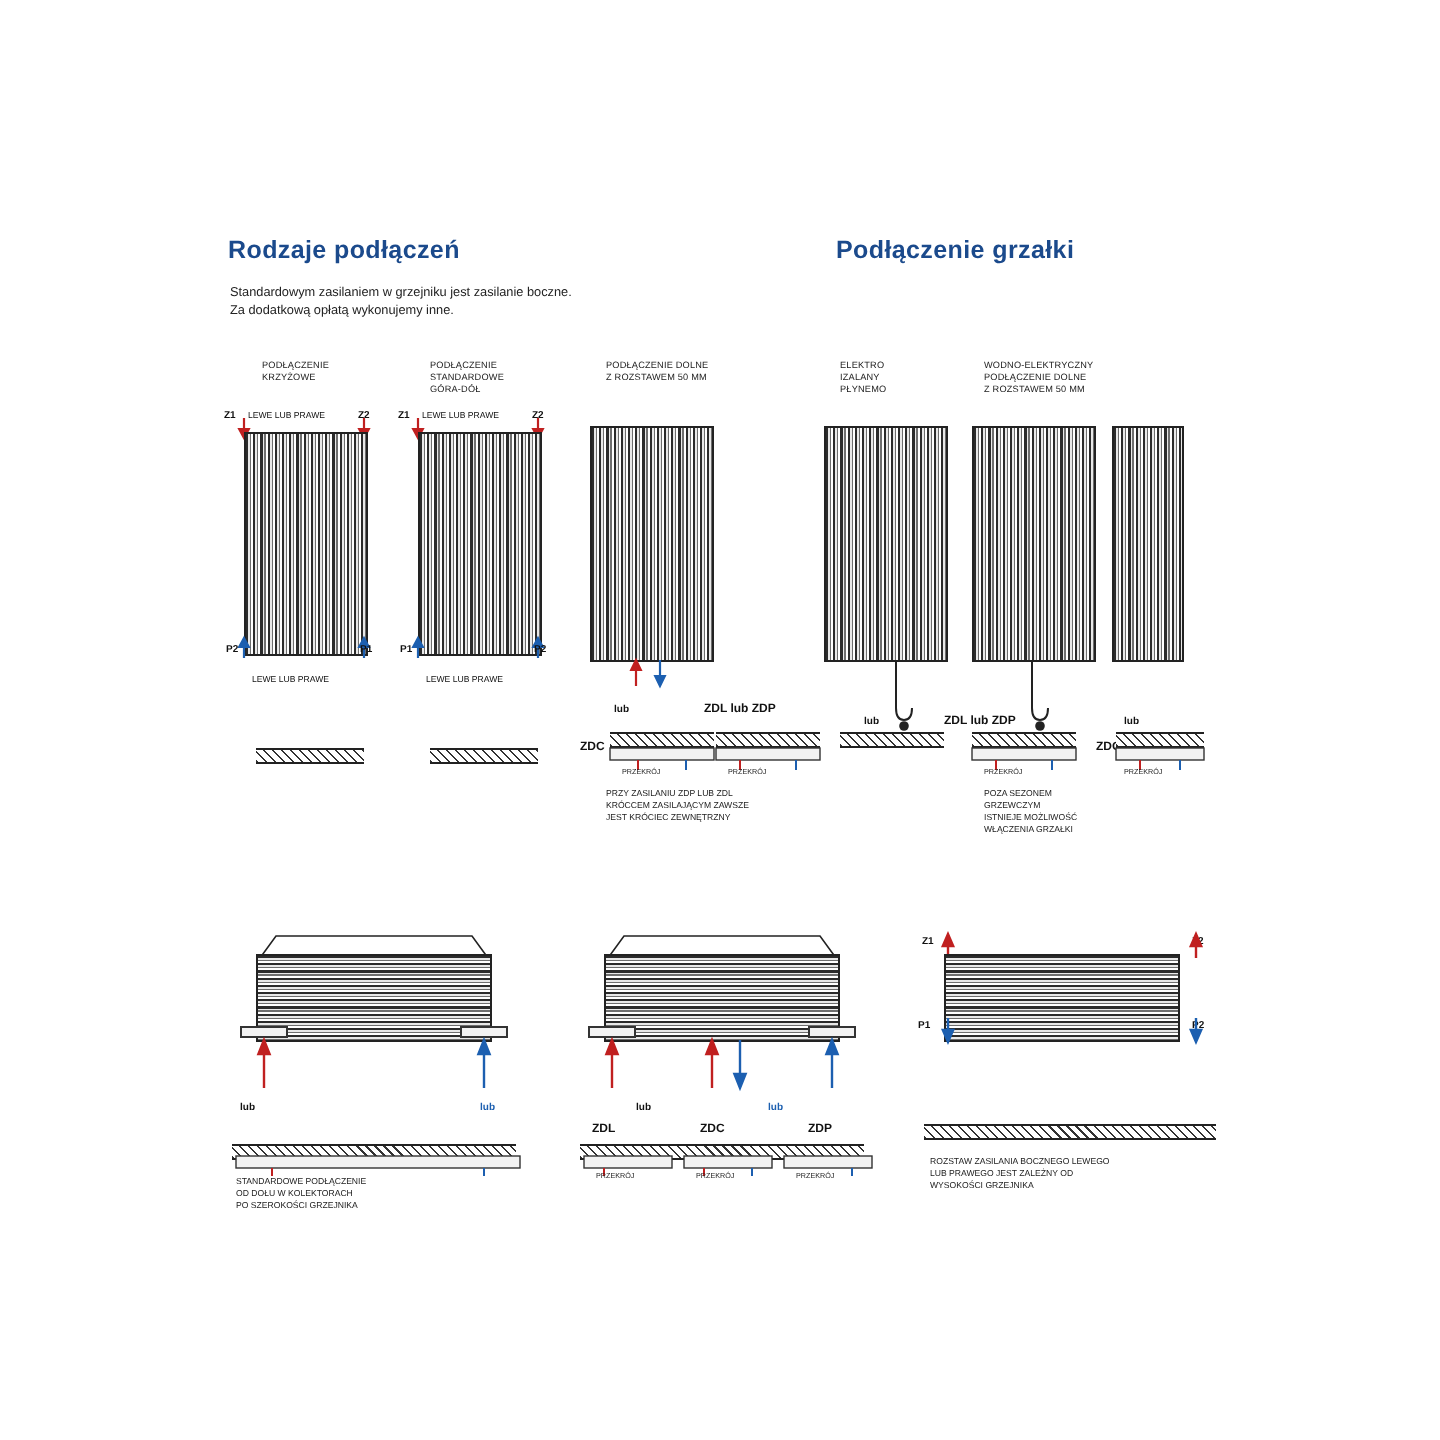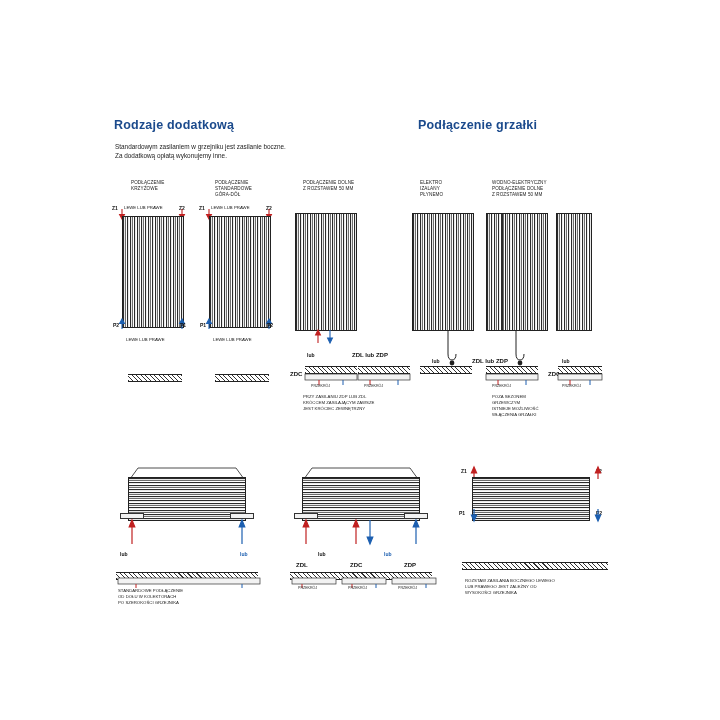--- a/index.html
+++ b/index.html
@@ -56,21 +56,21 @@
     background:#f2f2f2;border:0.8px solid #333;box-sizing:border-box;
   }
   svg{display:block;overflow:visible;}
   .cap{font-size:3.6px;fill:#222;}
 </style>
 </head>
 <body>
 
 <div class="root">
 
-  <div class="abs title" style="left:114px;top:118px;">Rodzaje dodatkową</div>
+  <div class="abs title" style="left:114px;top:118px;">Rodzaje podłączeń</div>
   <div class="abs title" style="left:418px;top:118px;">Podłączenie grzałki</div>
 
   <div class="abs intro" style="left:115px;top:142px;width:320px;">Standardowym zasilaniem w grzejniku jest zasilanie boczne.</div>
   <div class="abs intro" style="left:115px;top:151px;width:320px;">Za dodatkową opłatą wykonujemy inne.</div>
 
   <div class="abs colhead" style="left:131px;top:180px;width:80px;">PODŁĄCZENIE</div>
   <div class="abs colhead" style="left:131px;top:186px;width:80px;">KRZYŻOWE</div>
 
   <div class="abs lbl" style="left:112px;top:205px;">Z1</div>
   <div class="abs lbl" style="left:179px;top:205px;">Z2</div>

